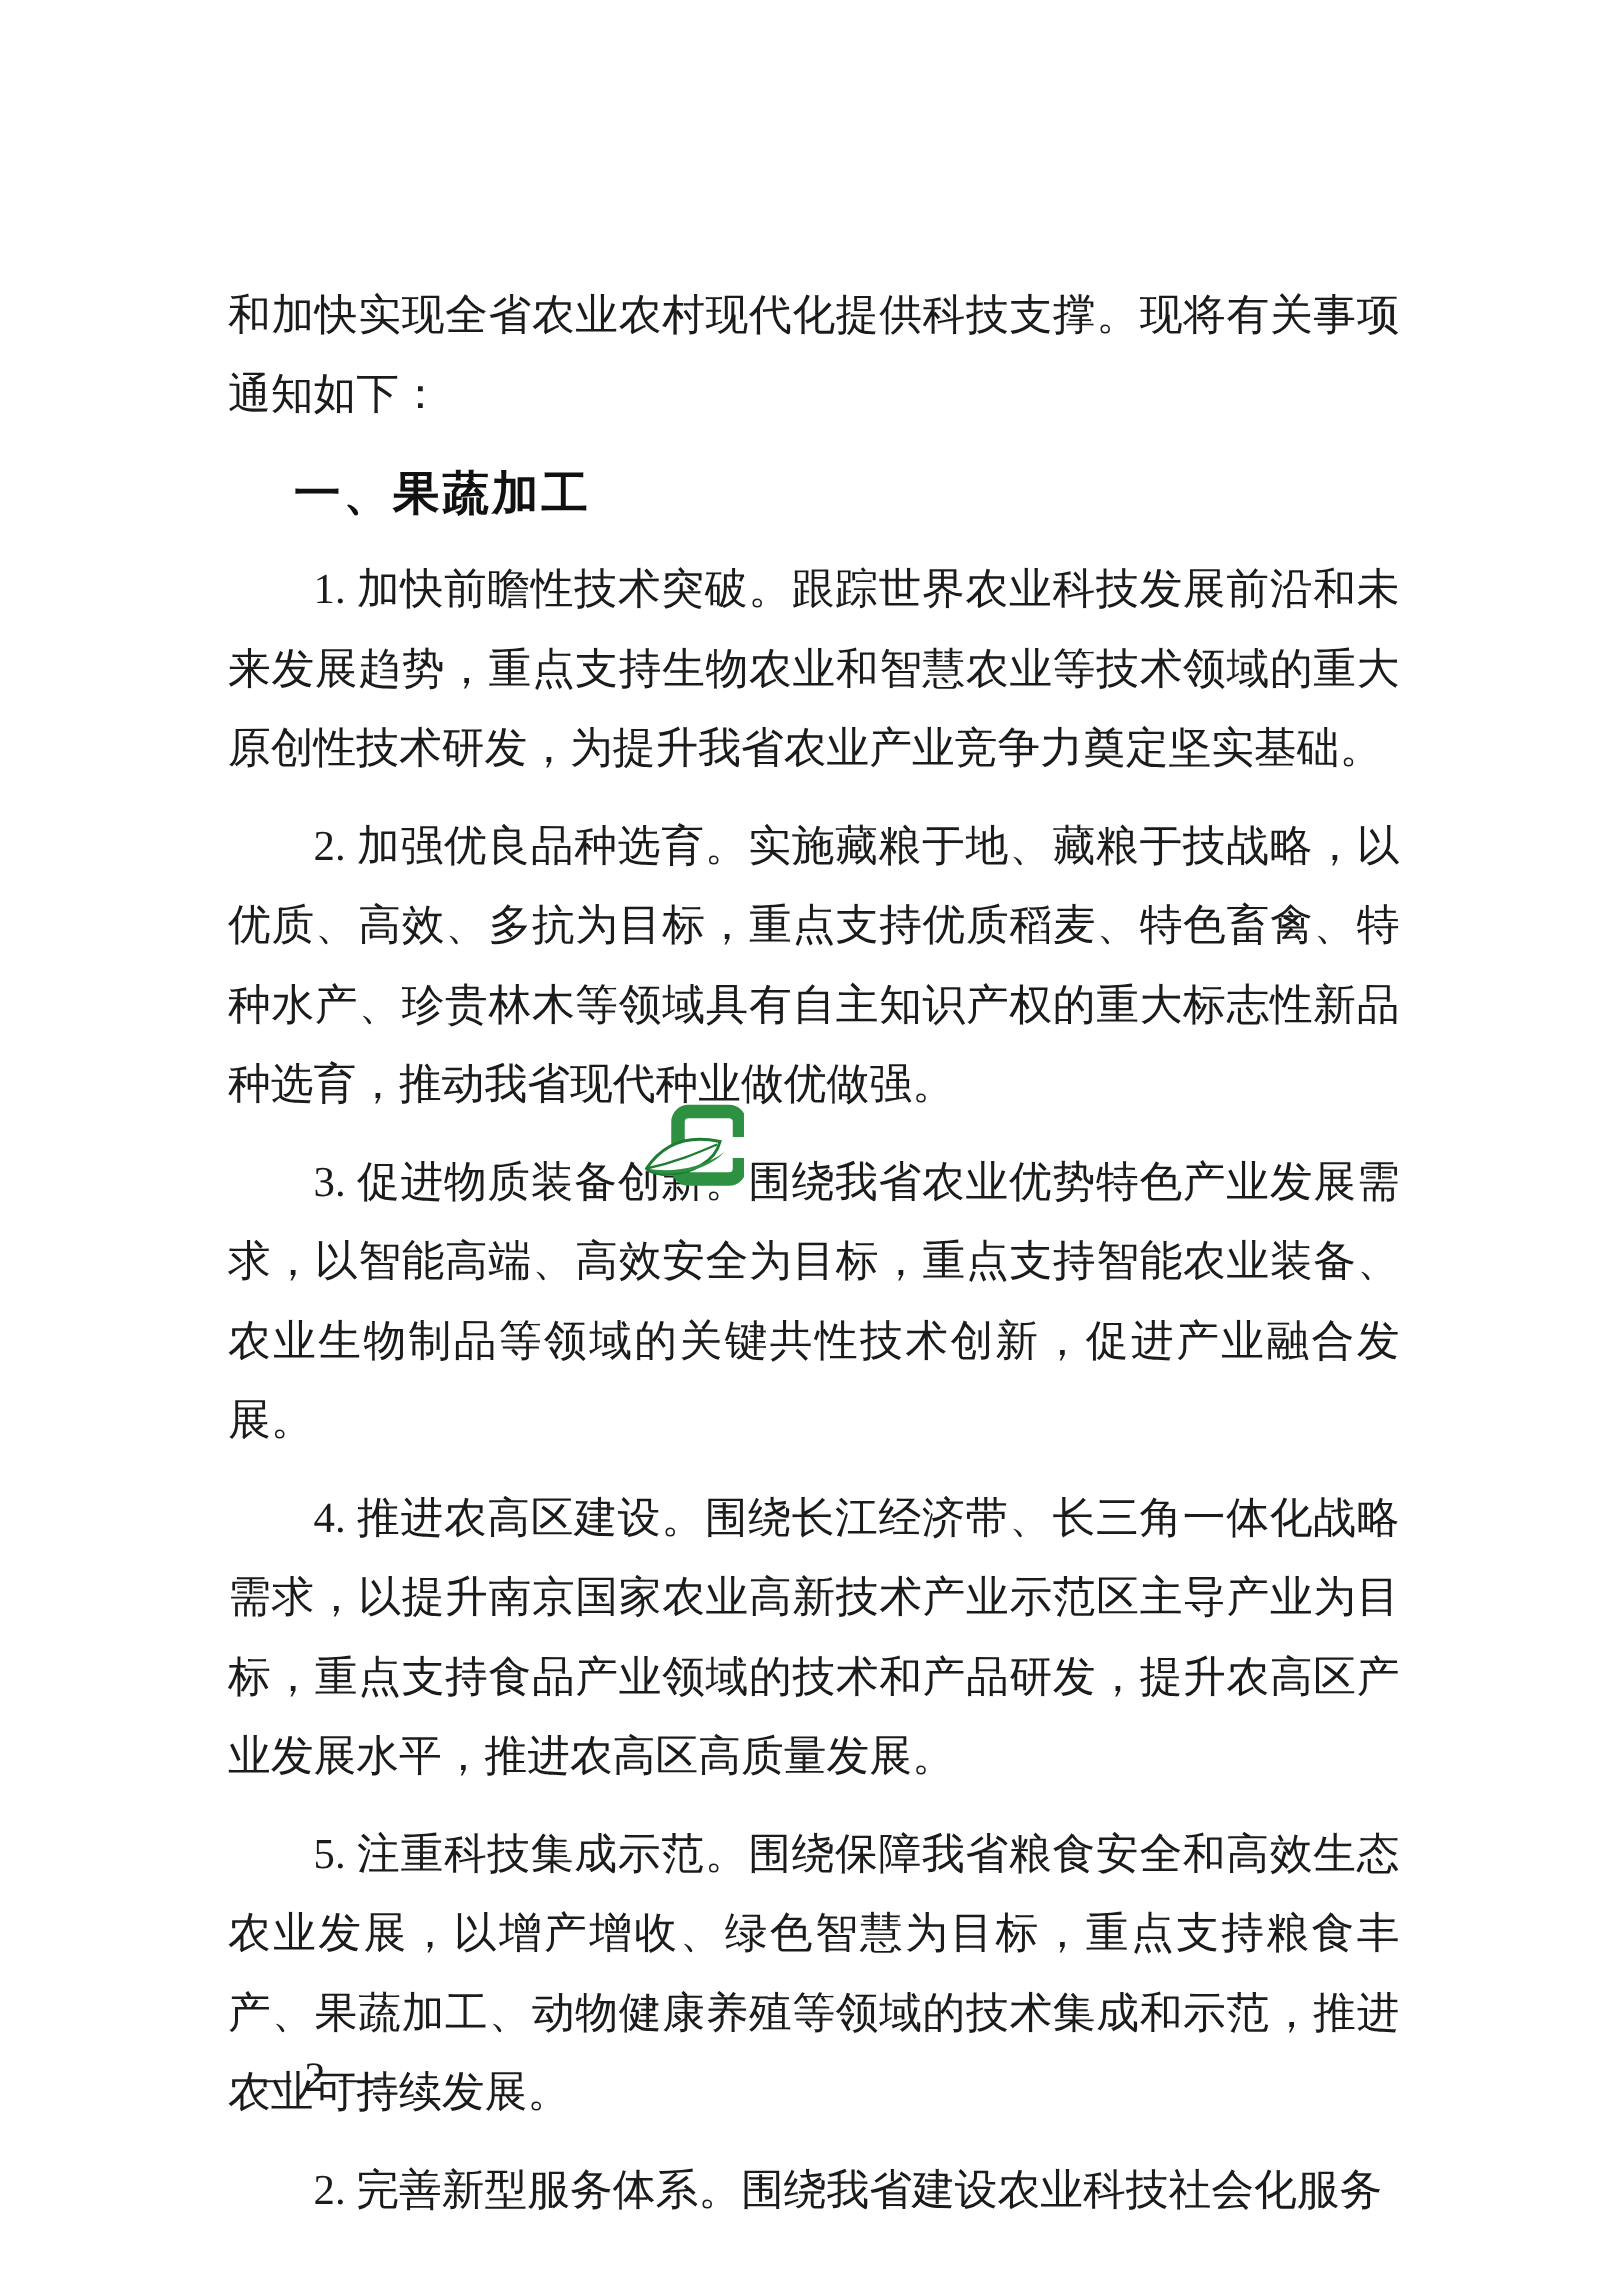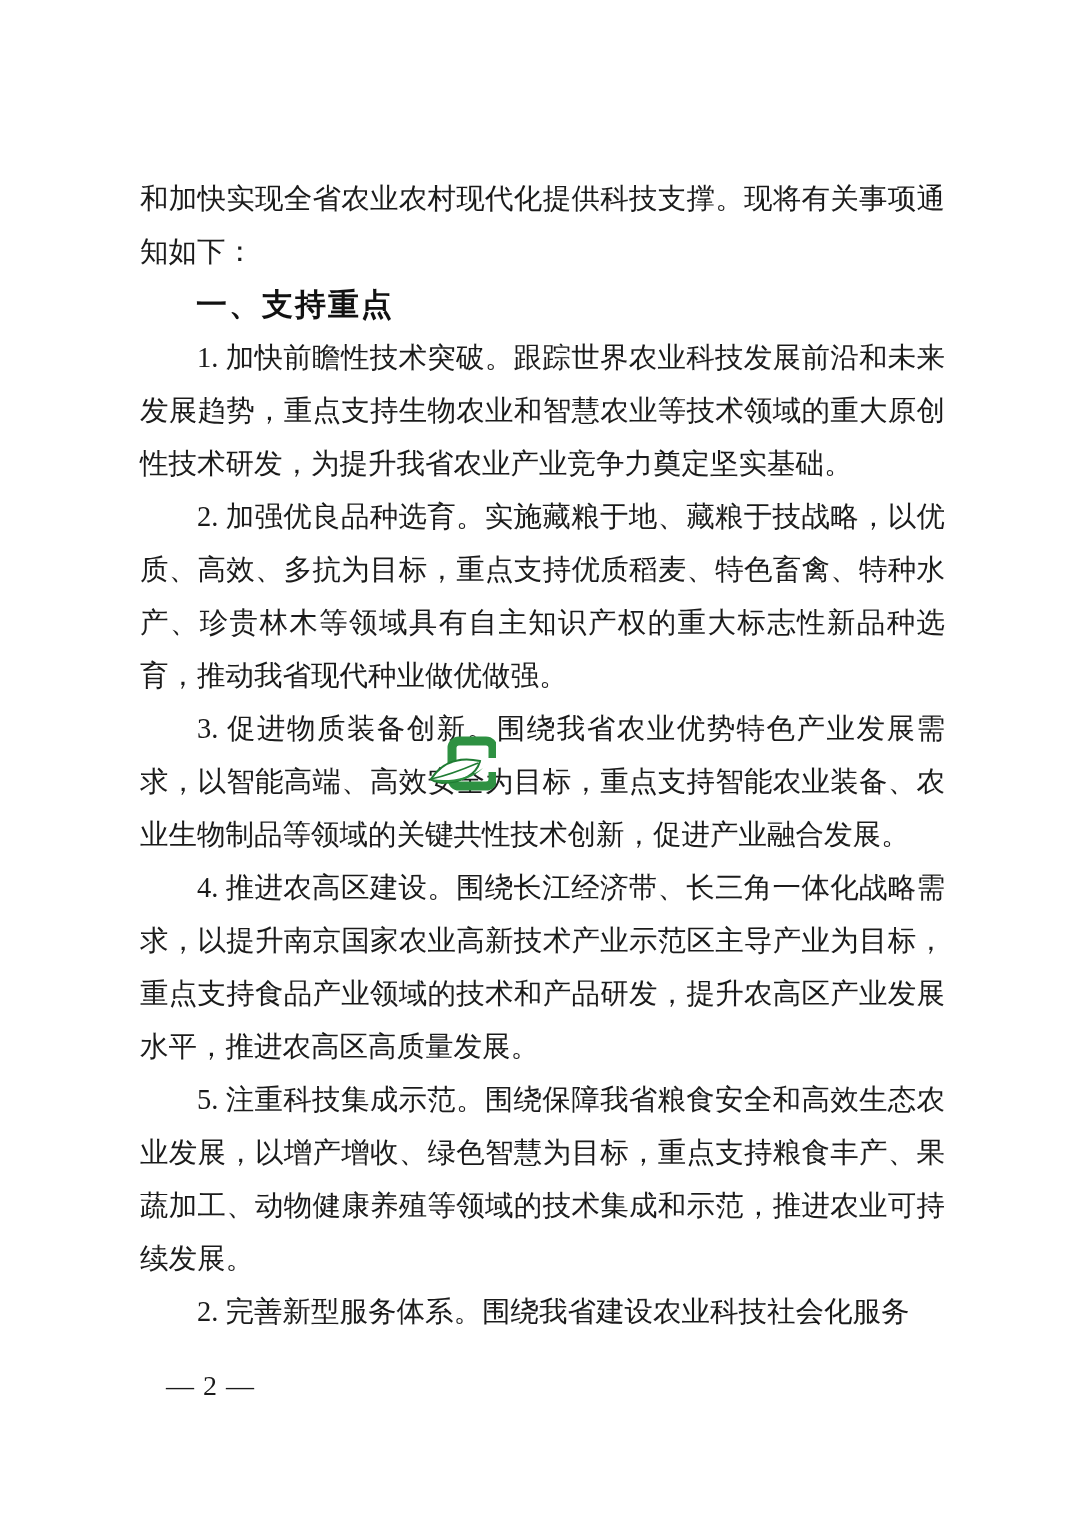--- a/index.html
+++ b/index.html
@@ -13,21 +13,21 @@
     color: #1b1b1b;
   }
   .content {
     position: absolute;
     left: 140px;
     top: 172px;
     width: 805px;
     z-index: 1;
   }
   .para {
-    margin: 0;
+    margin: 12px;
     font-size: 28.5px;
     line-height: 53px;
     text-align: justify;
     text-justify: inter-character;
     word-break: break-all;
   }
   .para.continuation { text-indent: 0; }
   .para.item { text-indent: 57px; }
   .heading {
     margin: 0;
@@ -59,21 +59,21 @@
   }
 </style>
 </head>
 <body>
 
 <div class="page">
 
   <div class="content">
     <p class="para continuation">和加快实现全省农业农村现代化提供科技支撑。现将有关事项通知如下：</p>
 
-    <h2 class="heading">一、支持重点</h2>
+    <h2 class="heading">一、果蔬加工</h2>
 
     <p class="para item">1. 加快前瞻性技术突破。跟踪世界农业科技发展前沿和未来发展趋势，重点支持生物农业和智慧农业等技术领域的重大原创性技术研发，为提升我省农业产业竞争力奠定坚实基础。</p>
 
     <p class="para item">2. 加强优良品种选育。实施藏粮于地、藏粮于技战略，以优质、高效、多抗为目标，重点支持优质稻麦、特色畜禽、特种水产、珍贵林木等领域具有自主知识产权的重大标志性新品种选育，推动我省现代种业做优做强。</p>
 
     <p class="para item">3. 促进物质装备创新。围绕我省农业优势特色产业发展需求，以智能高端、高效安全为目标，重点支持智能农业装备、农业生物制品等领域的关键共性技术创新，促进产业融合发展。</p>
 
     <p class="para item">4. 推进农高区建设。围绕长江经济带、长三角一体化战略需求，以提升南京国家农业高新技术产业示范区主导产业为目标，重点支持食品产业领域的技术和产品研发，提升农高区产业发展水平，推进农高区高质量发展。</p>
 
     <p class="para item">5. 注重科技集成示范。围绕保障我省粮食安全和高效生态农业发展，以增产增收、绿色智慧为目标，重点支持粮食丰产、果蔬加工、动物健康养殖等领域的技术集成和示范，推进农业可持续发展。</p>

